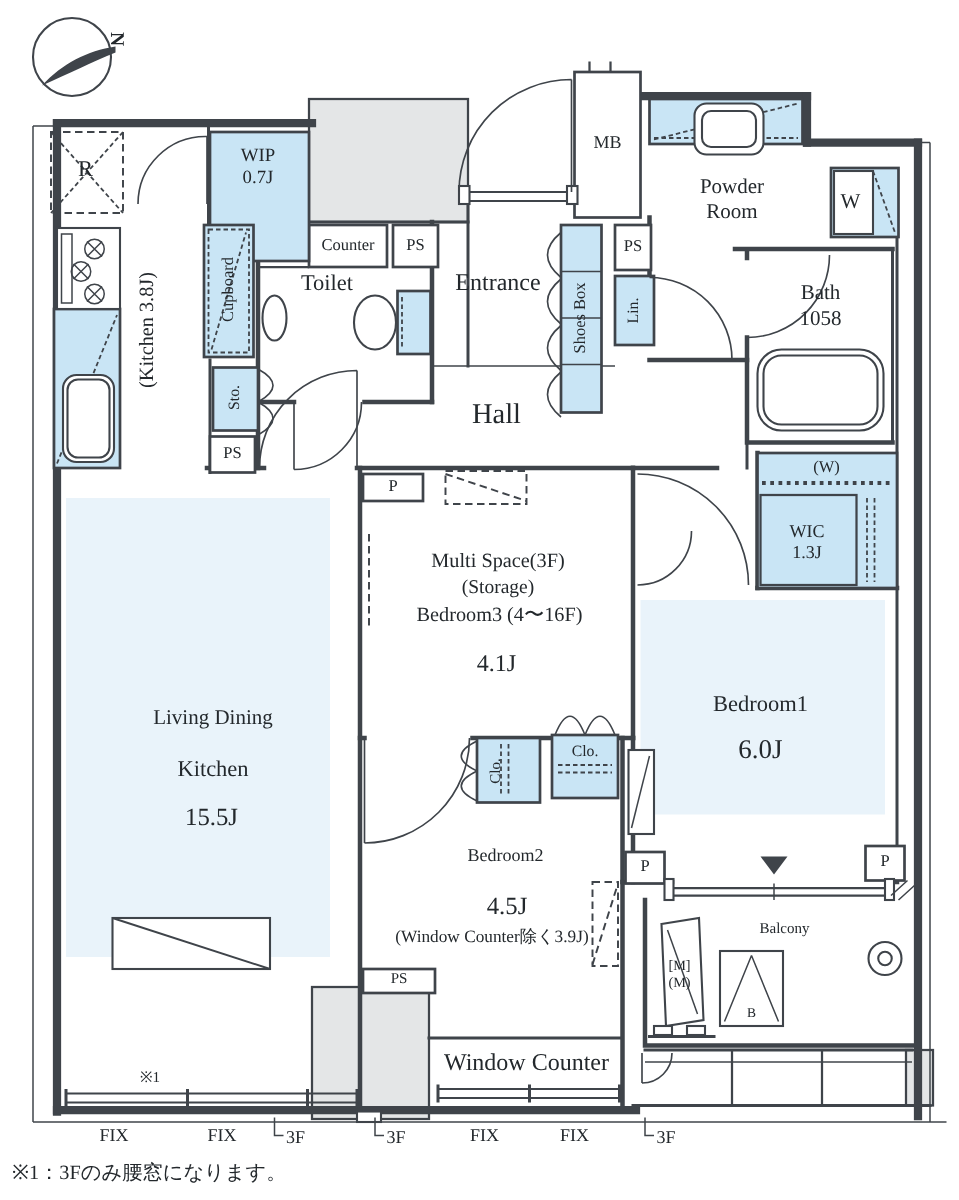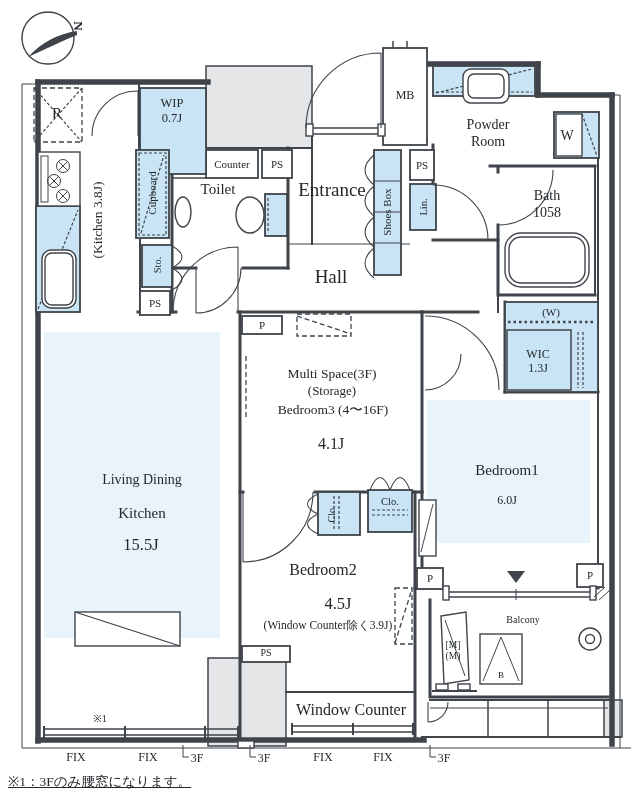--- a/index.html
+++ b/index.html
@@ -5,21 +5,21 @@
   html,body{margin:0;padding:0;background:#fff;}
   .plan{position:relative;width:639px;height:800px;background:#fff;
         font-family:"Liberation Serif",serif;color:#23282c;overflow:hidden;}
   .plan svg{position:absolute;left:0;top:0;}
   .lbl{position:absolute;transform:translate(-50%,-50%);white-space:pre-line;
        text-align:center;line-height:1.18;z-index:5;}
   .vr{position:absolute;transform:translate(-50%,-50%) rotate(-90deg);
       white-space:nowrap;z-index:5;}
   .vcw{position:absolute;transform:translate(-50%,-50%) rotate(90deg);
       white-space:nowrap;z-index:5;font-weight:bold;}
-  .foot{position:absolute;white-space:nowrap;z-index:5;text-decoration:underline;}
+  .foot{position:absolute;white-space:nowrap;z-index:5;}
   
   .w3{stroke:var(--wall);stroke-width:3;fill:none;stroke-linecap:square}
   .w5{stroke:var(--wall);stroke-width:5.5;fill:none;stroke-linecap:square}
   .w2{stroke:var(--wall);stroke-width:2;fill:none;stroke-linecap:square}
   .w15{stroke:var(--wall);stroke-width:1.5;fill:none}
   .thin{stroke:var(--wall);stroke-width:1;fill:none}
   .t13{stroke:var(--wall);stroke-width:1.3;fill:none}
   .arc{stroke:var(--wall);stroke-width:1.1;fill:none}
   .dash{stroke:var(--wall);stroke-width:1.3;fill:none;stroke-dasharray:5 3}
   .dash2{stroke:var(--wall);stroke-width:1.2;fill:none;stroke-dasharray:3 2}
@@ -257,21 +257,21 @@
 
   <div class="vcw" style="left:78px;top:26px;font-size:13px">N</div>
   <div class="lbl" style="left:57px;top:114px;font-size:15px">R</div>
   <div class="lbl" style="left:172px;top:111px;font-size:12.5px">WIP
 0.7J</div>
   <div class="vr" style="left:98px;top:220px;font-size:13.5px">(Kitchen 3.8J)</div>
   <div class="vr" style="left:152px;top:193px;font-size:11px">Cupboard</div>
   <div class="lbl" style="left:232px;top:164px;font-size:11px">Counter</div>
   <div class="lbl" style="left:277px;top:164px;font-size:11px">PS</div>
   <div class="lbl" style="left:218px;top:190px;font-size:15px">Toilet</div>
-  <div class="lbl" style="left:332px;top:190px;font-size:19px">Entrance</div>
+  <div class="lbl" style="left:332px;top:190px;font-size:16px">Entrance</div>
   <div class="vr" style="left:387px;top:212px;font-size:11px">Shoes Box</div>
   <div class="vr" style="left:423px;top:207px;font-size:10.5px">Lin.</div>
   <div class="lbl" style="left:405px;top:95px;font-size:12px">MB</div>
   <div class="lbl" style="left:422px;top:165px;font-size:11px">PS</div>
   <div class="lbl" style="left:488px;top:134px;font-size:14px">Powder
 Room</div>
   <div class="lbl" style="left:567px;top:136px;font-size:14px">W</div>
   <div class="lbl" style="left:547px;top:205px;font-size:14px">Bath
 1058</div>
   <div class="vr" style="left:157px;top:265px;font-size:10.5px">Sto.</div>
@@ -279,27 +279,27 @@
   <div class="lbl" style="left:331px;top:277px;font-size:19px">Hall</div>
   <div class="lbl" style="left:551px;top:312px;font-size:11px">(W)</div>
   <div class="lbl" style="left:538px;top:361px;font-size:12px">WIC
 1.3J</div>
   <div class="lbl" style="left:262px;top:325px;font-size:11px">P</div>
   <div class="lbl" style="left:332px;top:374px;font-size:13.5px" actable="false">Multi Space(3F)</div>
   <div class="lbl" style="left:332px;top:391px;font-size:13px">(Storage)</div>
   <div class="lbl" style="left:333px;top:410px;font-size:13.5px">Bedroom3 (4〜16F)</div>
   <div class="lbl" style="left:331px;top:444px;font-size:16px">4.1J</div>
   <div class="lbl" style="left:507px;top:471px;font-size:15px">Bedroom1</div>
-  <div class="lbl" style="left:507px;top:500px;font-size:12px">6.0J</div>
+  <div class="lbl" style="left:507px;top:500px;font-size:18px">6.0J</div>
   <div class="vr" style="left:331px;top:514px;font-size:10px">Clo.</div>
   <div class="lbl" style="left:390px;top:502px;font-size:10.5px">Clo.</div>
   <div class="lbl" style="left:142px;top:480px;font-size:14px">Living Dining</div>
   <div class="lbl" style="left:142px;top:514px;font-size:15px">Kitchen</div>
   <div class="lbl" style="left:141px;top:545px;font-size:16.5px">15.5J</div>
-  <div class="lbl" style="left:323px;top:570px;font-size:16px">Bedroom2</div>
+  <div class="lbl" style="left:337px;top:570px;font-size:12px">Bedroom2</div>
   <div class="lbl" style="left:338px;top:604px;font-size:16.5px">4.5J</div>
   <div class="lbl" style="left:328px;top:626px;font-size:11.5px">(Window Counter除く3.9J)</div>
   <div class="lbl" style="left:430px;top:578px;font-size:11px">P</div>
   <div class="lbl" style="left:590px;top:575px;font-size:11px">P</div>
   <div class="lbl" style="left:523px;top:620px;font-size:10px">Balcony</div>
   <div class="lbl" style="left:453px;top:651px;font-size:9.5px">[M]
 (M)</div>
   <div class="lbl" style="left:501px;top:675px;font-size:9px">B</div>
   <div class="lbl" style="left:351px;top:710px;font-size:16px">Window Counter</div>
   <div class="lbl" style="left:266px;top:653px;font-size:10px">PS</div>

